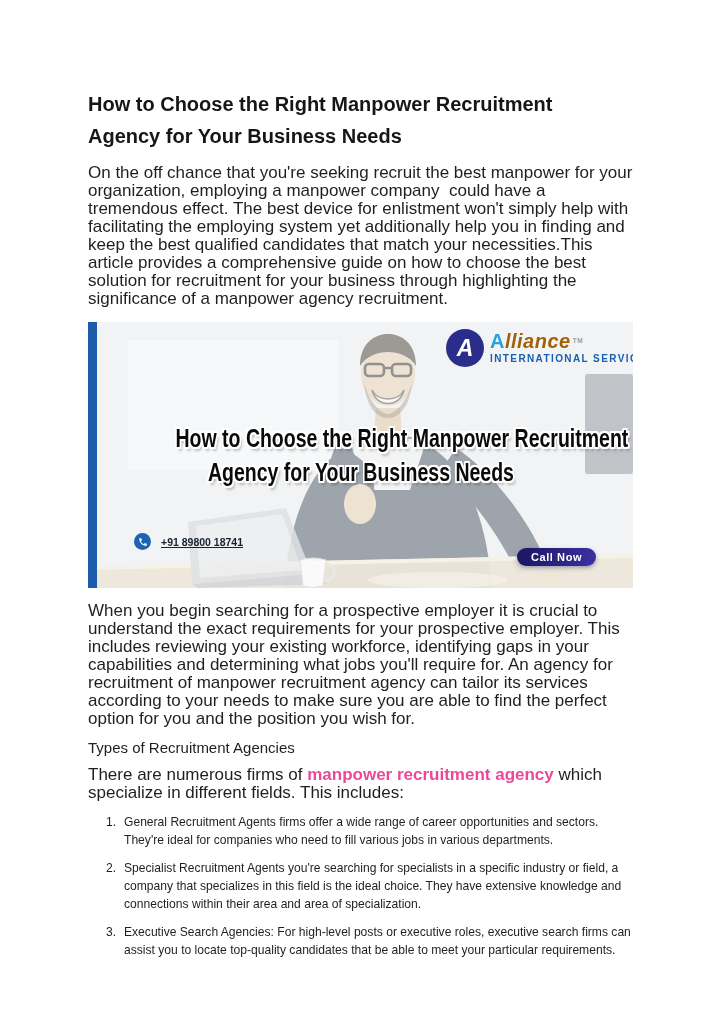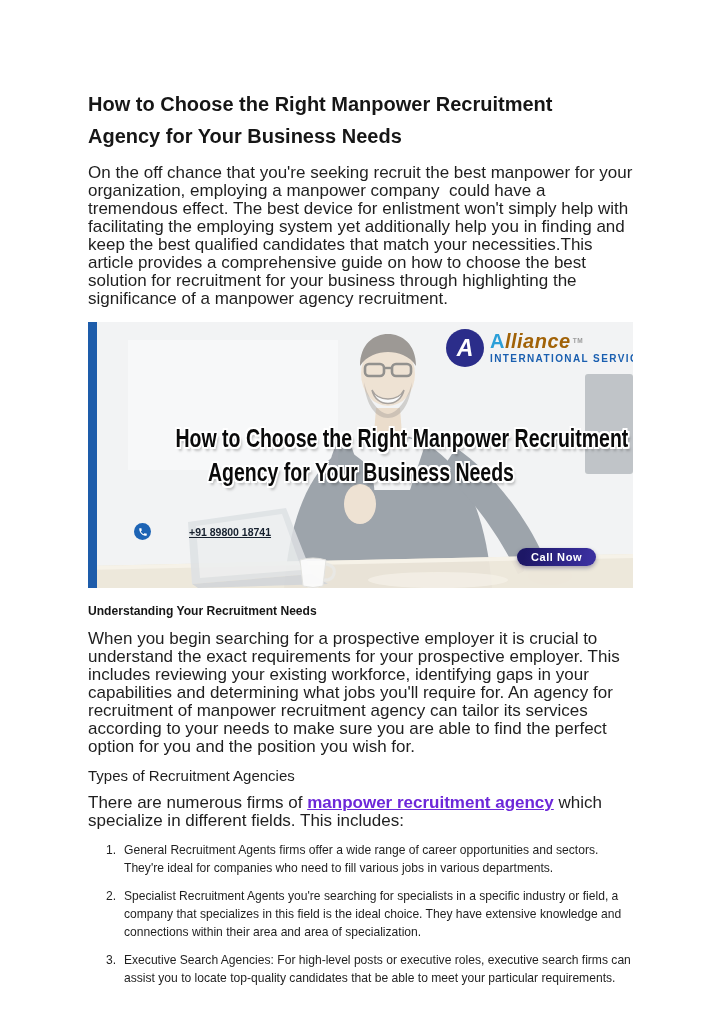--- a/index.html
+++ b/index.html
@@ -27,21 +27,21 @@
     margin-bottom: 11px; white-space: pre-wrap;
   }
   .sub-heading {
     font-size: 12.1px; line-height: 18px; font-weight: bold;
     color: #161616; margin-bottom: 10px;
   }
   .plain-heading {
     font-size: 15px; line-height: 18px; color: #1f1f1f; margin-bottom: 9px;
   }
   a.doc-link {
-    color: #6d28d9; font-weight: bold; text-decoration: underline; cursor: pointer;
+    color: #ec4899; font-weight: bold; cursor: pointer;
   }
   .num-list { margin-top: 0; }
   .num-item {
     display: flex; margin-bottom: 10px;
     font-size: 12.1px; line-height: 18px;
   }
   .num-item .num {
     width: 18px; margin-left: 18px; flex: 0 0 auto; text-align: left;
   }
   .num-item .itxt { flex: 1; }
@@ -92,21 +92,21 @@
       -2px 2px 0 #ffffff, 2px 2px 0 #ffffff,
       -2px 0 0 #ffffff, 2px 0 0 #ffffff,
       0 -2px 0 #ffffff, 0 2px 0 #ffffff,
       3px 4px 3px rgba(0,0,0,0.25);
   }
   
   .contact-row {
     position: absolute; left: 46px; z-index: 6;
     display: flex; align-items: center; cursor: pointer;
   }
-  .contact-row.phone { top: 201px; gap: 28px; }
+  .contact-row.phone { top: 211px; }
   .contact-row.web { top: 240px; }
   .contact-icon {
     width: 17px; height: 17px; border-radius: 50%;
     display: flex; align-items: center; justify-content: center;
     flex: 0 0 auto;
   }
   .contact-icon.phone-bg { background: #1d64b5; }
   .contact-icon.globe-bg { background: #1e3a5f; }
   .contact-text {
     margin-left: 10px; font-size: 10.5px; font-weight: bold; color: #16202e;
@@ -203,21 +203,20 @@
           <path d="M6.62 10.79c1.44 2.83 3.76 5.14 6.59 6.59l2.2-2.2c.27-.27.67-.36 1.02-.24 1.12.37 2.33.57 3.57.57.55 0 1 .45 1 1V20c0 .55-.45 1-1 1-9.39 0-17-7.61-17-17 0-.55.45-1 1-1h3.5c.55 0 1 .45 1 1 0 1.25.2 2.45.57 3.57.11.35.03.74-.25 1.02l-2.2 2.2z"></path>
         </svg>
       </span>
       <span class="contact-text underlined">+91 89800 18741</span>
     </div>
 
 
     <button class="cta-btn">Call Now</button>
   </div>
 
-  <h2 class="sub-heading">Understanding Your Recruitment Needs</h2>
 
   <p class="body-text">When you begin searching for a prospective employer it is crucial to understand the exact requirements for your prospective employer. This includes reviewing your existing workforce, identifying gaps in your capabilities and determining what jobs you'll require for. An agency for recruitment of manpower recruitment agency can tailor its services according to your needs to make sure you are able to find the perfect option for you and the position you wish for.</p>
 
   <p class="plain-heading">Types of Recruitment Agencies</p>
 
   <p class="body-text"><span>There are numerous firms of </span><a class="doc-link">manpower recruitment agency</a><span> which specialize in different fields. This includes:</span></p>
 
   <div class="num-list">
     <div class="num-item">
       <span class="num">1.</span>

